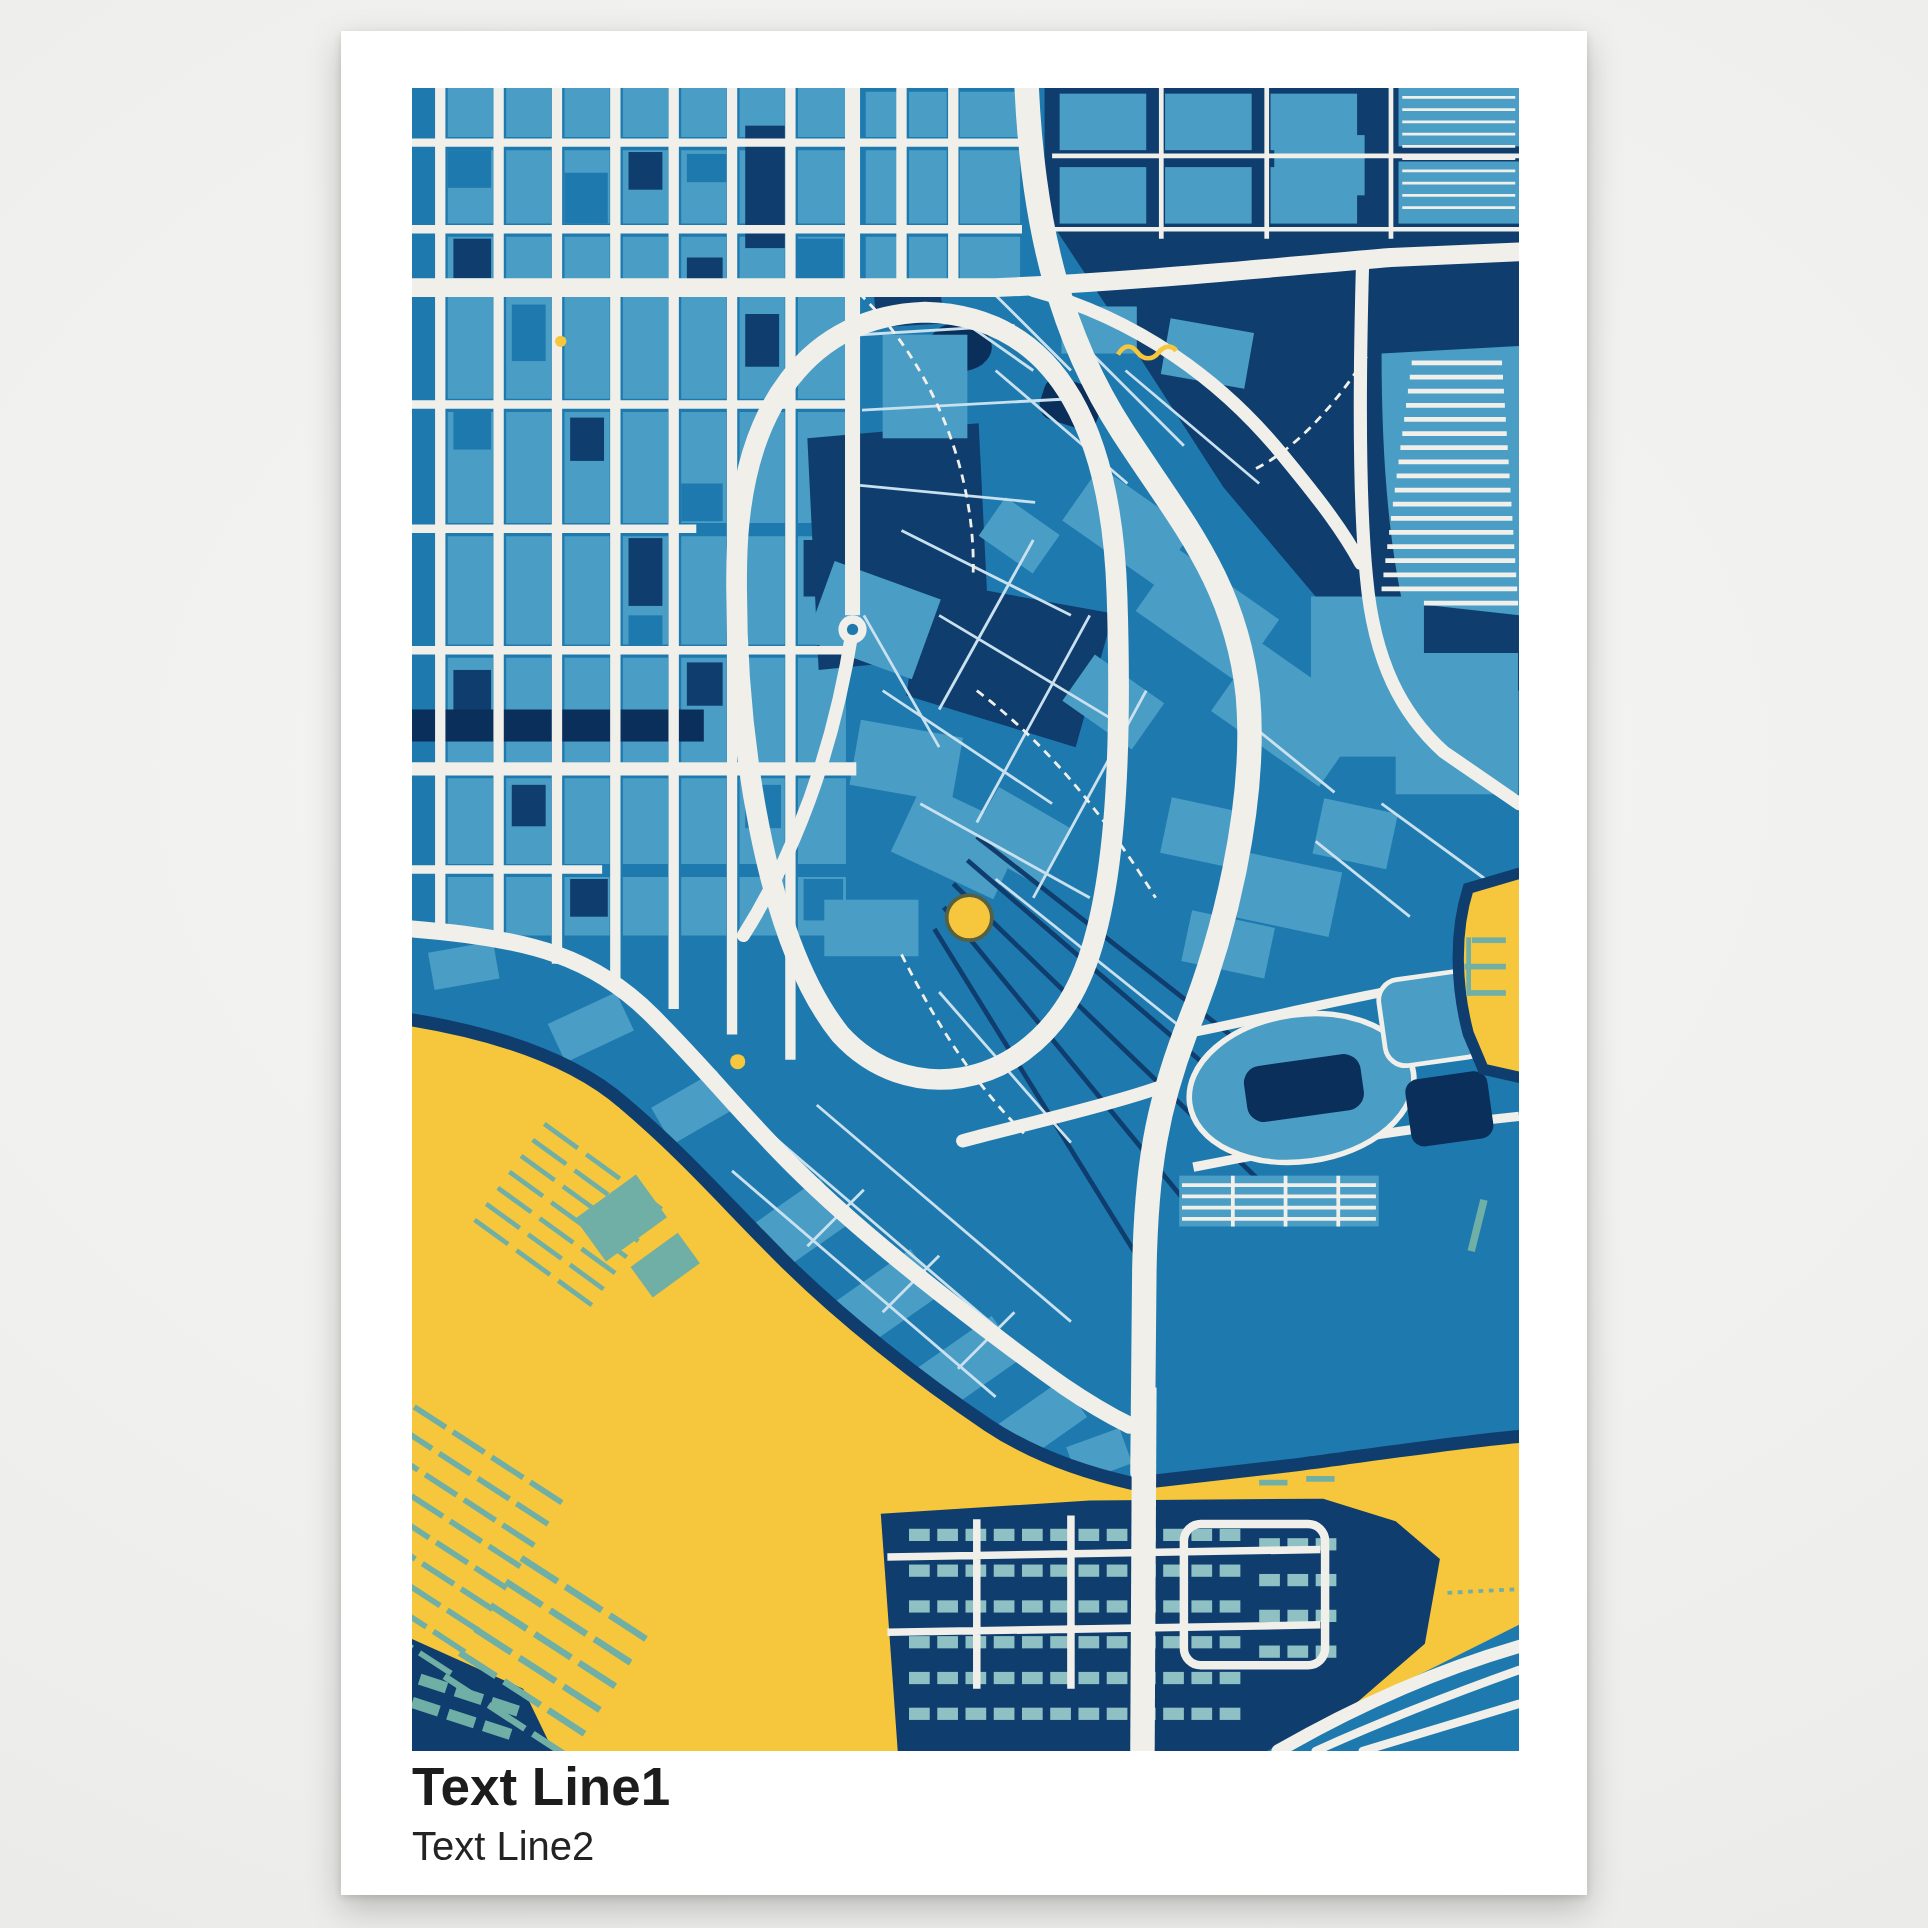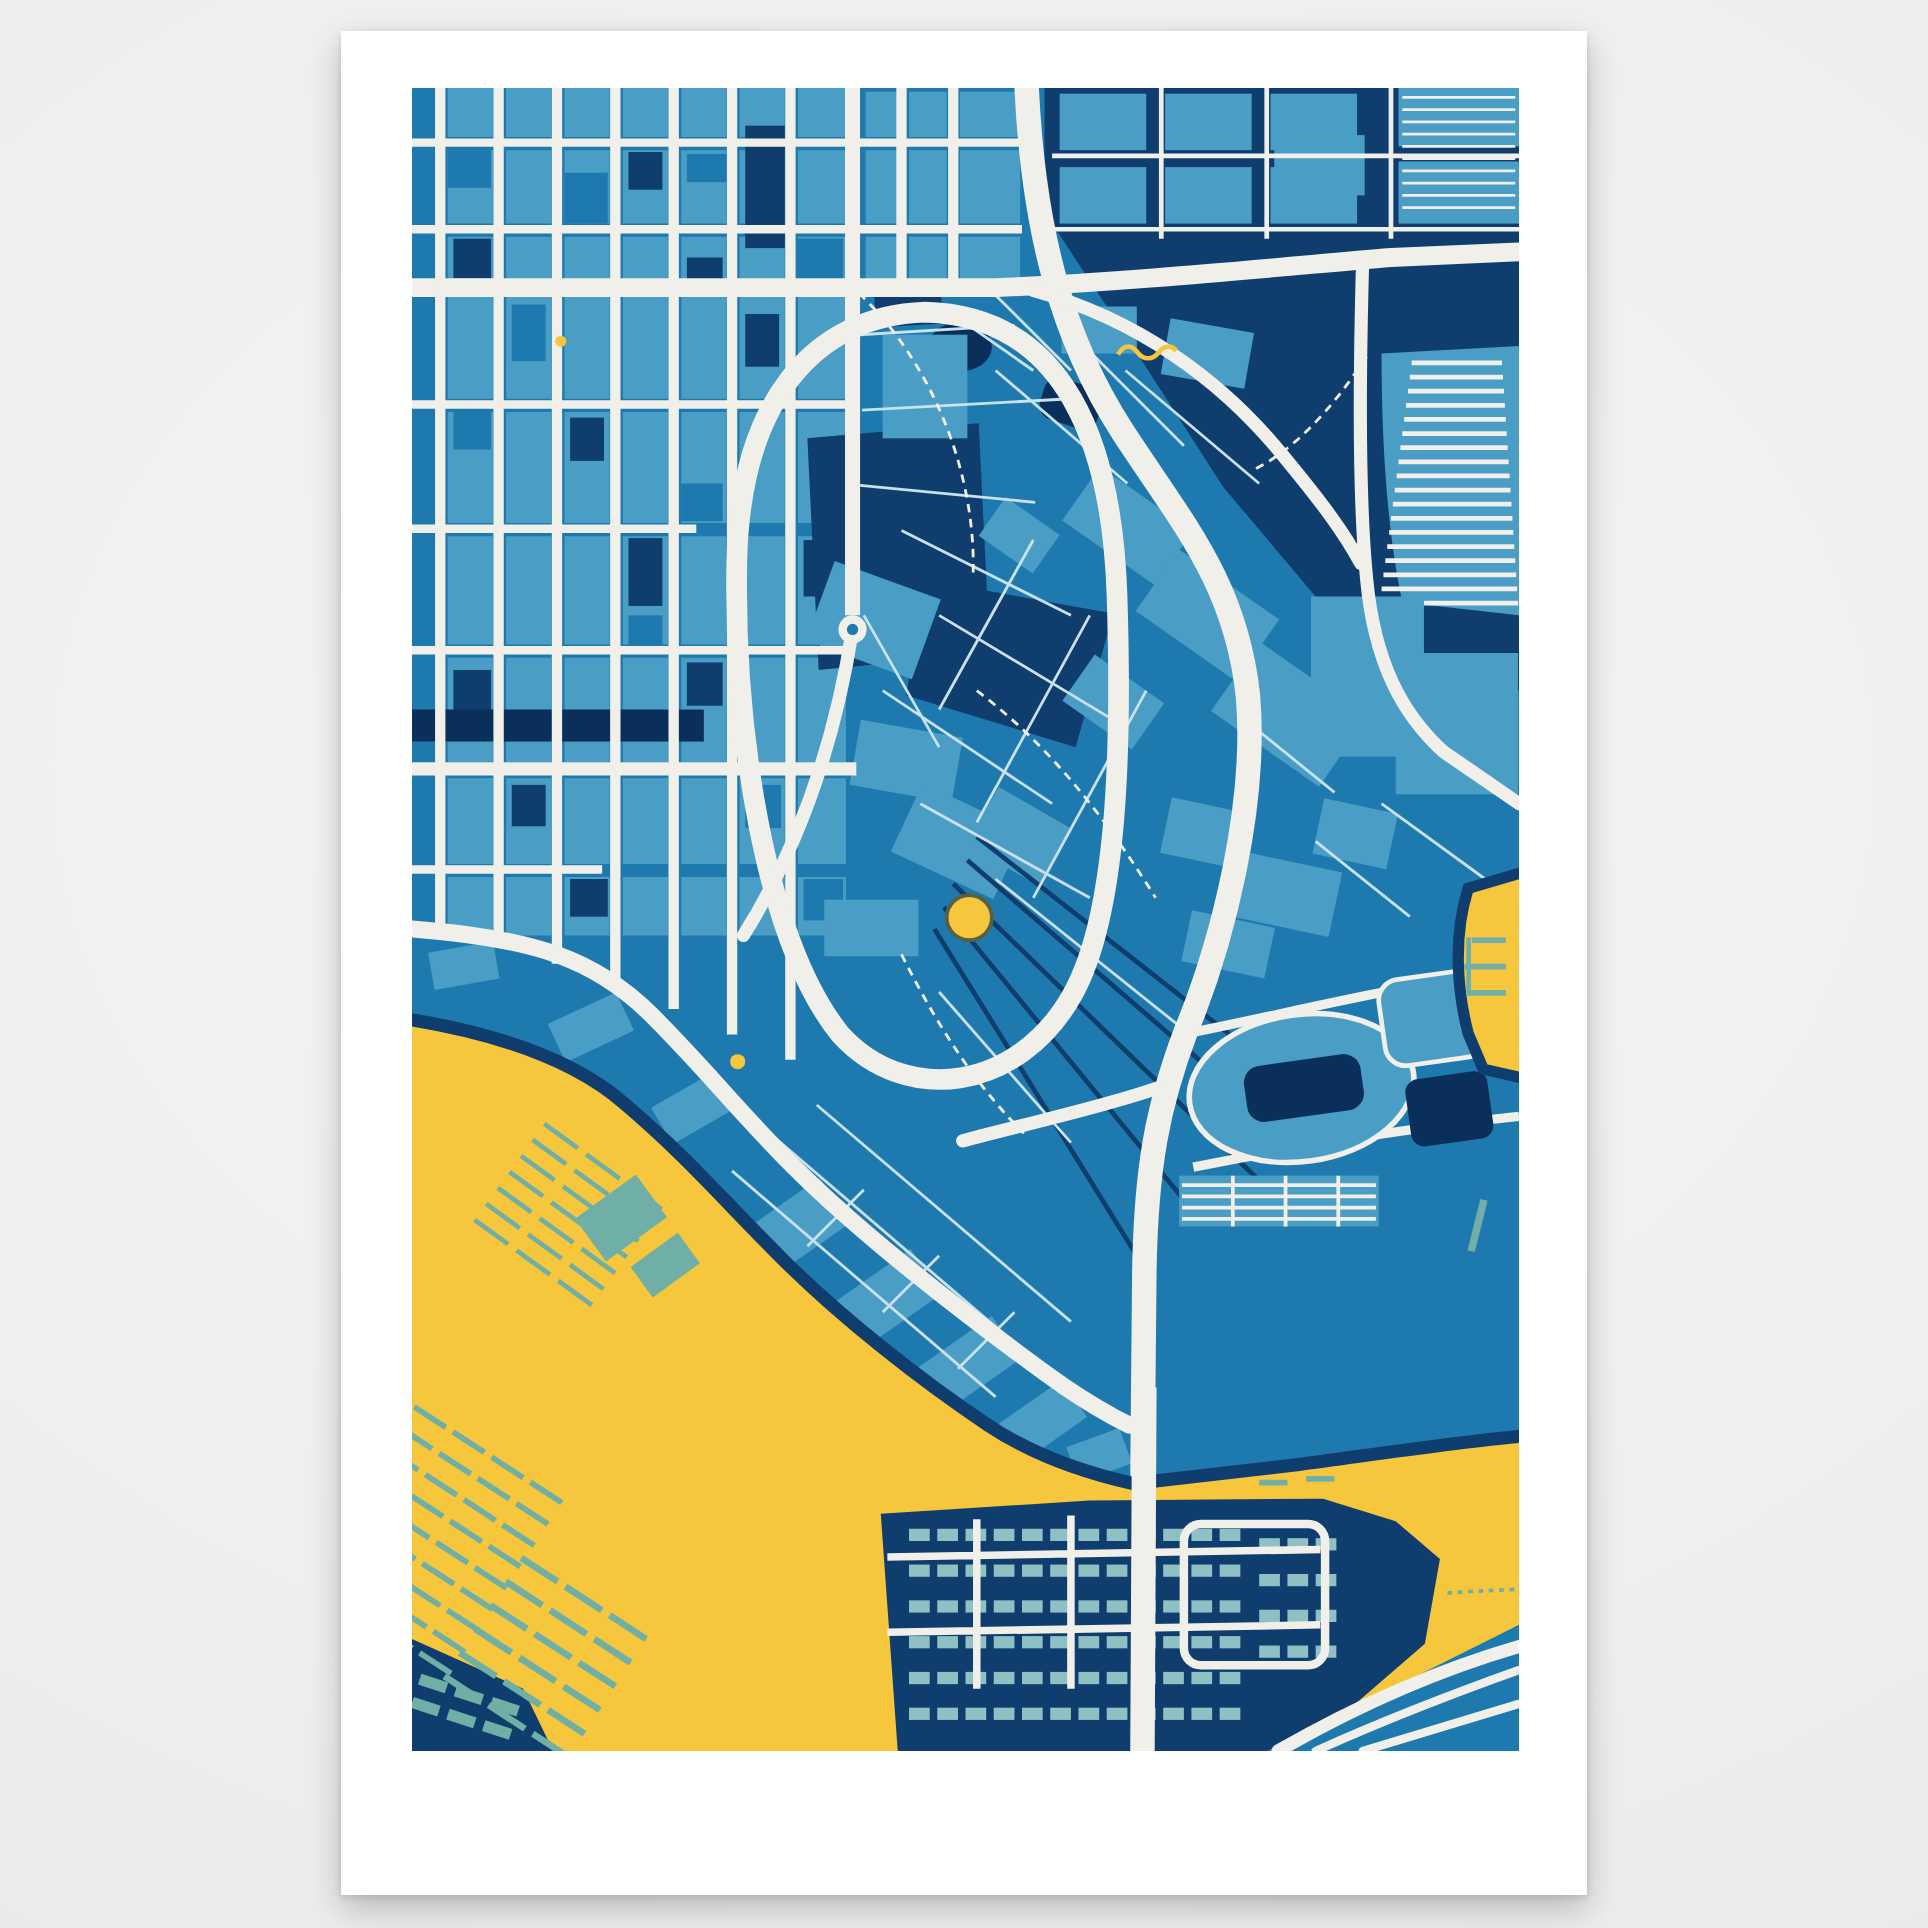--- a/index.html
+++ b/index.html
@@ -311,15 +311,19 @@
             <rect x="174" y="1708" width="46" height="7" fill="#6fafa6"></rect>
             <rect x="230" y="1708" width="46" height="7" fill="#6fafa6"></rect>
           </g>
           <path d="M1100,1598 L1176,1594" fill="none" stroke="#6fafa6" stroke-width="4" stroke-dasharray="5 6"></path>
           <path d="M750,283 C757,271 765,273 771,281 C777,289 787,289 793,281 C799,273 807,273 812,279" fill="none" stroke="#f6c63c" stroke-width="5"></path>
           <circle cx="158" cy="269" r="6" fill="#f6c63c"></circle>
           <circle cx="346" cy="1034" r="8" fill="#f6c63c"></circle>
           <circle cx="592" cy="881" r="24" fill="#f6c63c" stroke="#566042" stroke-width="4"></circle>
         </svg>
     </div>
+    <div class="caption">
+      <div class="l1">Text Line1</div>
+      <div class="l2">Text Line2</div>
+    </div>
   </div>
 </div>
 
 
 </body></html>

